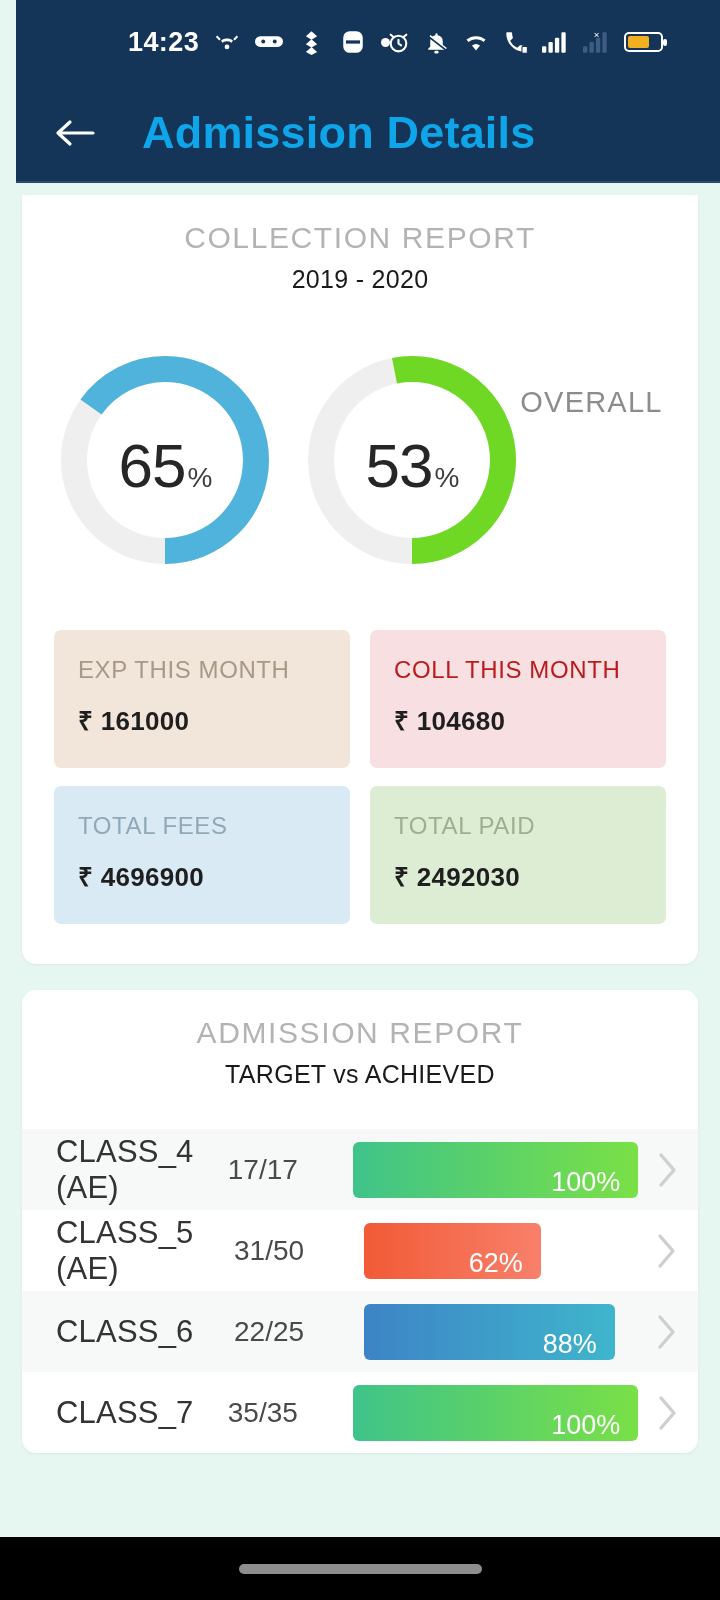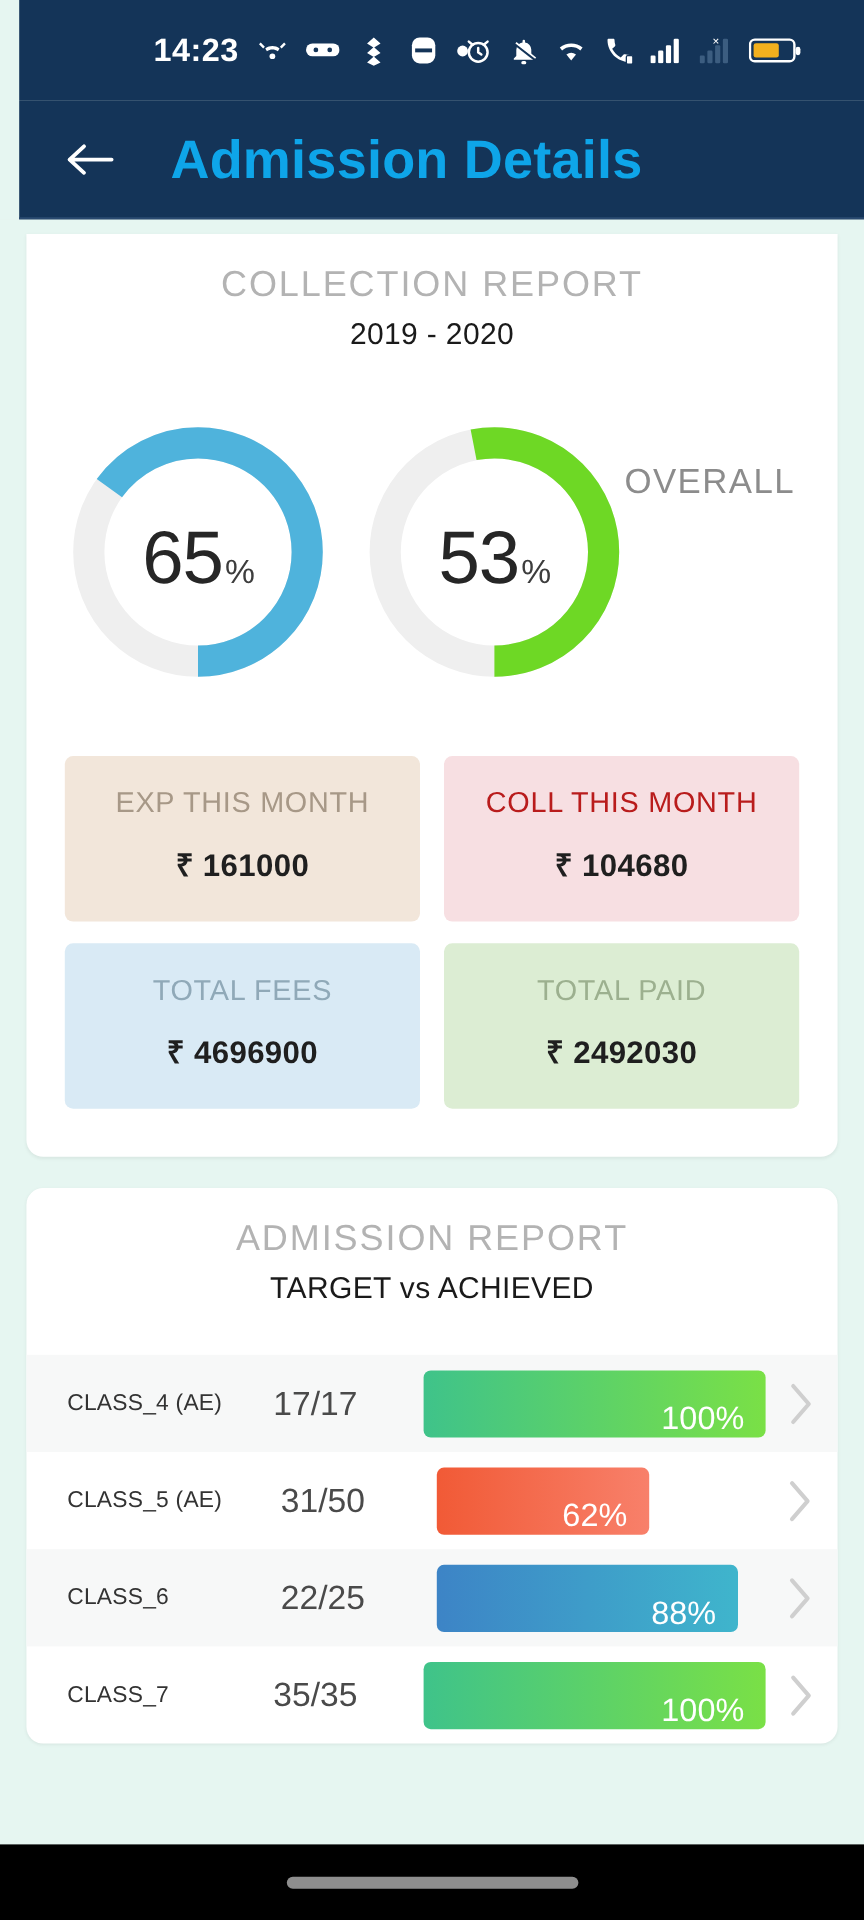--- a/index.html
+++ b/index.html
@@ -47,30 +47,30 @@
   .donut svg{ transform:rotate(-90deg) scaleX(-1); }
   .donut-center{
     position:absolute; inset:0; display:flex; align-items:baseline;
     justify-content:center; padding-top:78px;
   }
   .donut-val{ font-size:62px; color:#262626; font-weight:300; letter-spacing:-1px; }
   .donut-pct{ font-size:28px; color:#3d3d3d; font-weight:300; margin-left:2px; }
   .donut-label{ margin-top:34px; font-size:29px; color:#8c8c8c; letter-spacing:1.2px; }
 
   
-  .tiles{ padding:62px 32px 40px; display:grid; grid-template-columns:1fr 1fr; gap:18px 20px;text-align:center; }
+  .tiles{ padding:62px 32px 40px; display:grid; grid-template-columns:1fr 1fr; gap:18px 20px; }
   .tile{ border-radius:7px; padding:26px 24px 30px; }
   .tile-label{ font-size:24px; letter-spacing:.6px; color:#9a9a9a; }
   .tile-val{ font-size:26px; font-weight:700; color:#1f1f1f; margin-top:18px; letter-spacing:.3px;}
 
   
   .rows{ margin-top:40px; }
   .row{ display:flex; align-items:center; height:81px; padding:0 0 0 34px; }
   .row.alt{ background:#f7f8f8; }
-  .row-name{ width:178px; font-size:19px; color:#333; letter-spacing:.2px; }
+  .row-name{ width:178px; font-size:31px; color:#333; letter-spacing:.2px; }
   .row-ratio{ width:130px; font-size:28px; color:#4a4a4a; }
   .bar-area{ flex:1; position:relative; height:56px; display:flex; align-items:center;}
   .bar{ height:56px; border-radius:6px; display:flex; align-items:flex-end; justify-content:flex-end;
         padding-right:18px; color:#fff; font-size:27px; }
   .chev{ width:62px; display:flex; align-items:center; justify-content:center; }
 
   
   .navbar{ position:absolute; left:0; right:0; bottom:0; height:63px; background:#000;
            display:flex; align-items:center; justify-content:center; }
   .home-pill{ width:243px; height:10px; border-radius:6px; background:#8e8e8e; }

